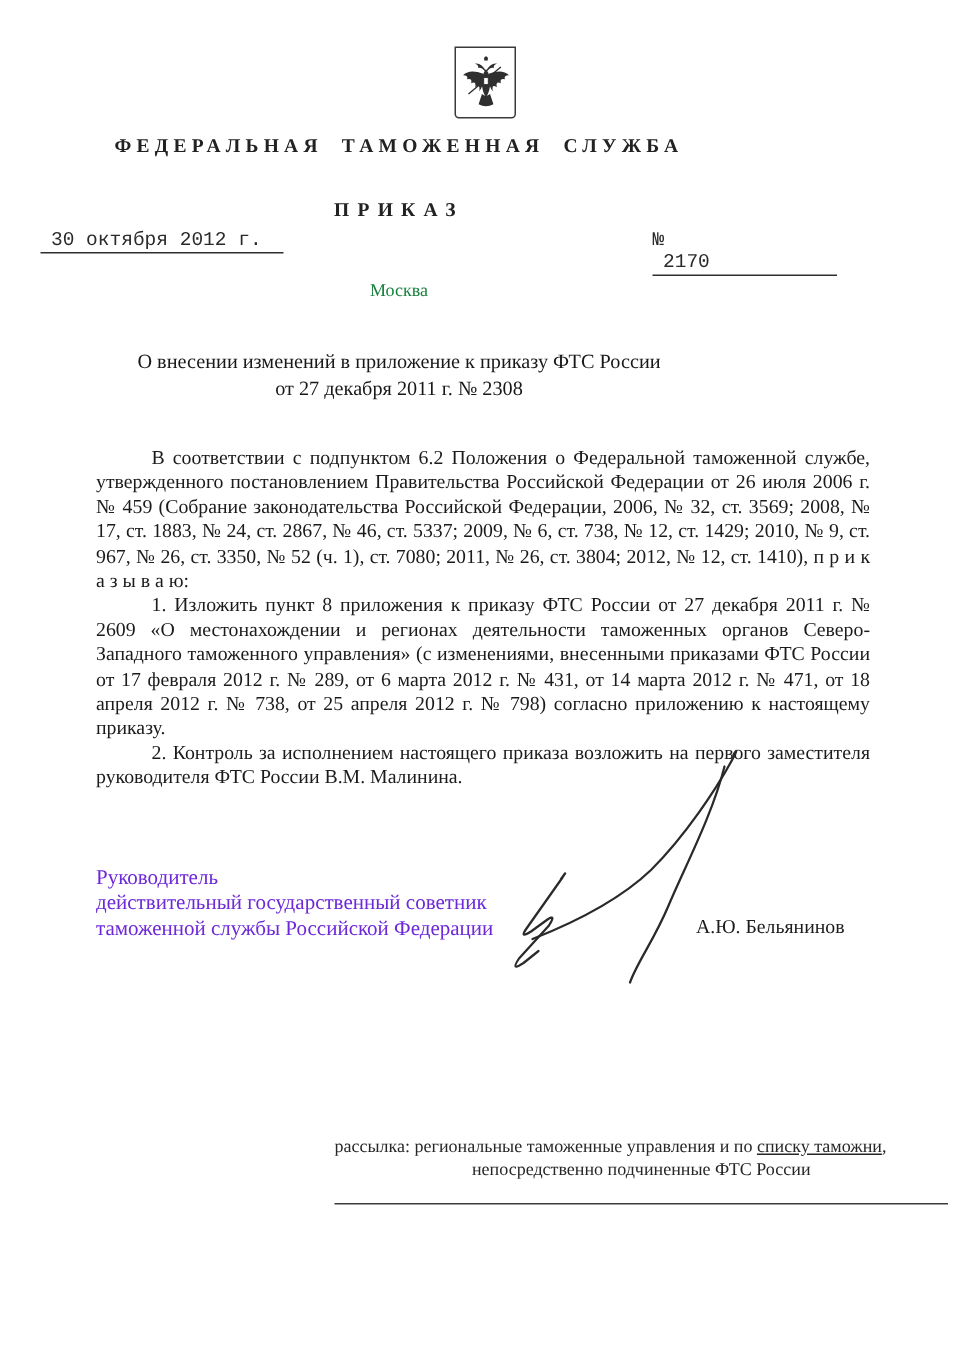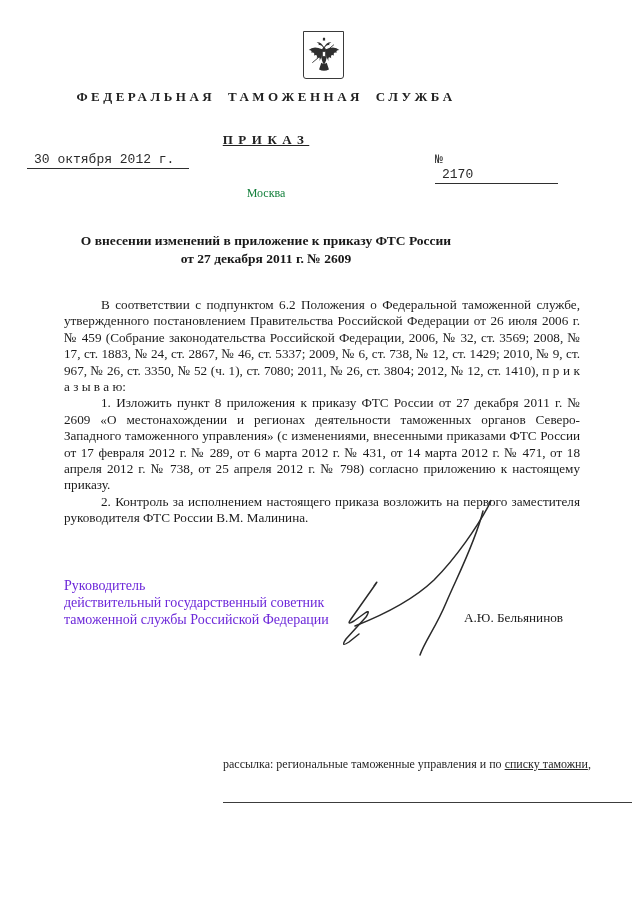--- a/index.html
+++ b/index.html
@@ -15,31 +15,31 @@
   .emblem-box{
     left:303px;top:31px;width:41px;height:48px;
     border:1.6px solid #3a3a3a;border-radius:0 0 3px 3px;
     display:flex;align-items:center;justify-content:center;box-sizing:border-box;
   }
   .agency{
     top:89px;font-size:13px;font-weight:bold;letter-spacing:3.5px;word-spacing:6px;
     color:#222;
   }
   .kind{
-    top:132px;font-size:13px;font-weight:bold;letter-spacing:5.5px;color:#222;text-decoration:underline;
+    top:132px;font-size:13px;font-weight:bold;letter-spacing:5.5px;color:#222;
   }
   .dateline{top:152px;left:0;width:572px;height:22px;font-family:"Liberation Mono", monospace;font-size:13px;color:#2a2a2a;}
   .date-wrap{position:absolute;left:27px;top:0;}
   .date-underline{display:inline-block;min-width:162px;border-bottom:1.2px solid #2f2f2f;padding:0 4px 1px 7px;box-sizing:border-box;}
   .num-wrap{position:absolute;left:435px;top:0;}
   .num-underline{display:inline-block;width:123px;border-bottom:1.2px solid #2f2f2f;padding:0 0 1px 7px;box-sizing:border-box;}
   .city{top:170px;font-size:12px;color:#15803d;margin-top:16px;}
 
   
-  .doc-title{top:232px;font-size:13.5px;font-weight:bold;line-height:18px;color:#181818;}
+  .doc-title{top:232px;font-size:13.5px;font-weight:normal;line-height:18px;color:#181818;}
 
   
   .body-block{
     top:297px;left:64px;width:516px;
     font-size:13.2px;line-height:16.4px;text-align:justify;color:#1b1b1b;
   }
   .body-block p{margin:0;text-indent:37px;}
 
   
   .signoff{top:577px;left:64px;font-size:14px;line-height:17px;color:#6d28d9;}
@@ -77,21 +77,21 @@
 <div class="abs center kind">ПРИКАЗ</div>
 
 <div class="abs dateline">
   <span class="date-wrap"><span class="date-underline">30 октября 2012 г.</span></span>
   <span class="num-wrap"><span>№</span> <span class="num-underline">2170</span></span>
 </div>
 <div class="abs center city">Москва</div>
 
 <div class="abs center doc-title">
   <div>О внесении изменений в приложение к приказу ФТС России</div>
-  <div>от 27 декабря 2011 г. № 2609</div>
+  <div>от 27 декабря 2011 г. № 2308</div>
 </div>
 
 <div class="abs body-block">
   <p>В соответствии с подпунктом 6.2 Положения о Федеральной таможенной службе, утвержденного постановлением Правительства Российской Федерации от 26 июля 2006 г. № 459 (Собрание законодательства Российской Федерации, 2006, № 32, ст. 3569; 2008, № 17, ст. 1883, № 24, ст. 2867, № 46, ст. 5337; 2009, № 6, ст. 738, № 12, ст. 1429; 2010, № 9, ст. 967, № 26, ст. 3350, № 52 (ч. 1), ст. 7080; 2011, № 26, ст. 3804; 2012, № 12, ст. 1410), п р и к а з ы в а ю:</p>
   <p>1. Изложить пункт 8 приложения к приказу ФТС России от 27 декабря 2011 г. № 2609 «О местонахождении и регионах деятельности таможенных органов Северо-Западного таможенного управления» (с изменениями, внесенными приказами ФТС России от 17 февраля 2012 г. № 289, от 6 марта 2012 г. № 431, от 14 марта 2012 г. № 471, от 18 апреля 2012 г. № 738, от 25 апреля 2012 г. № 798) согласно приложению к настоящему приказу.</p>
   <p>2. Контроль за исполнением настоящего приказа возложить на первого заместителя руководителя ФТС России В.М. Малинина.</p>
 </div>
 
 <div class="abs signoff">
   <div>Руководитель</div>
@@ -106,13 +106,14 @@
     <path d="M27 144 C55 133 85 118 106 98 C128 76 150 44 162 21 Q164 16 161 21"></path>
     <path d="M155 29 C147 61 129 95 118 121 C108 145 97 159 92 173"></path>
   </g>
 </svg>
 
 <div class="abs footer-rule"></div>
 <div class="abs footer">
   <div class="l1">
     <span>рассылка: региональные таможенные управления и по </span><span class="u">списку таможни</span><span>,</span>
   </div>
+  <div class="l2">непосредственно подчиненные ФТС России</div>
 </div>
 
 </body></html>

